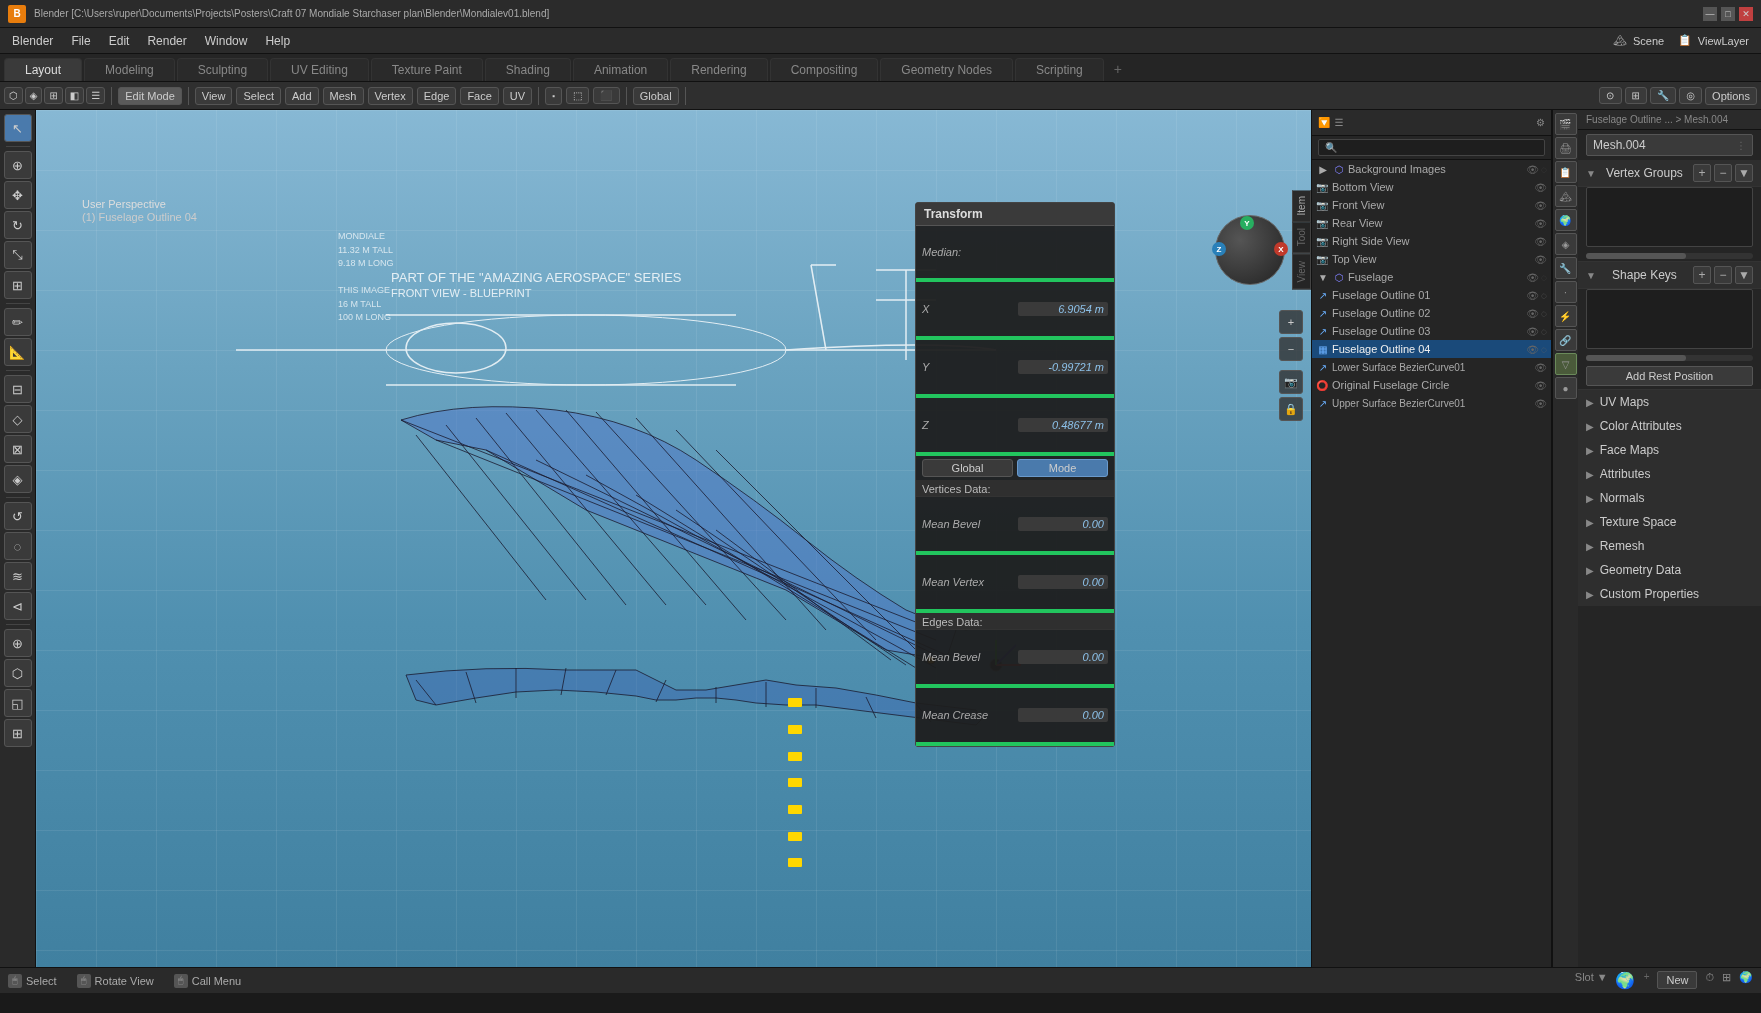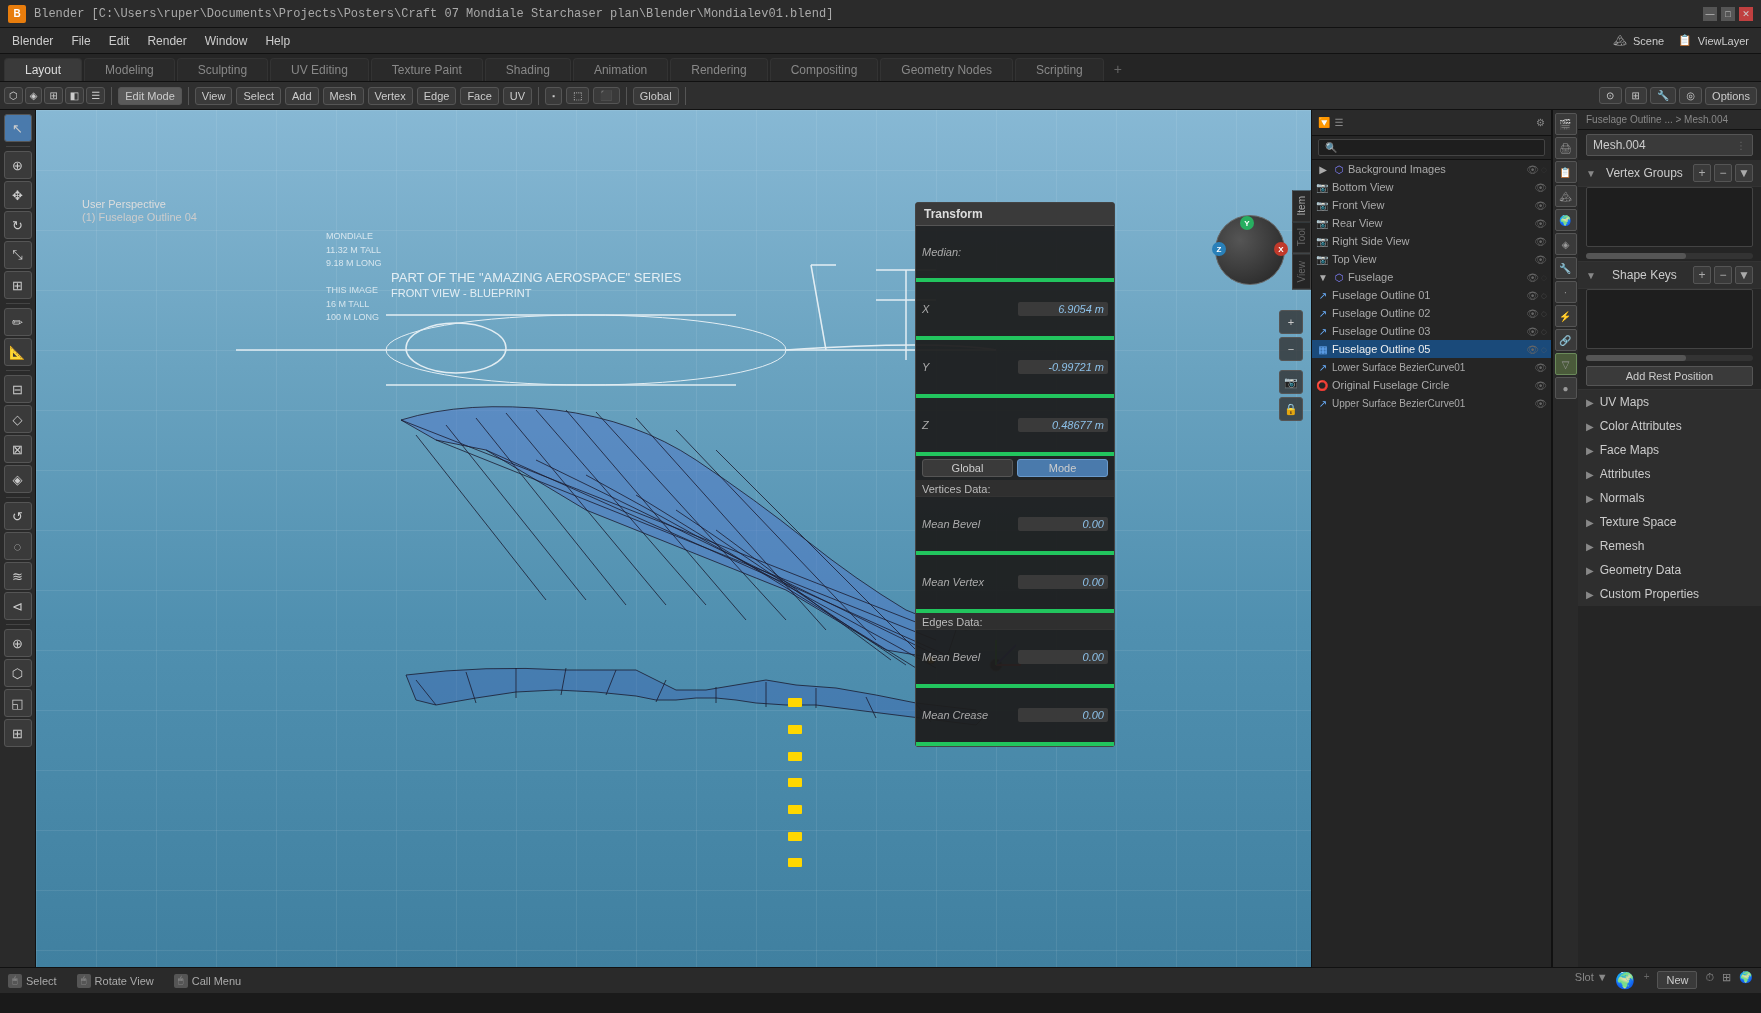--- a/index.html
+++ b/index.html
@@ -29,24 +29,23 @@
       border-radius: 2px;
       margin-right: 8px;
       display: flex;
       align-items: center;
       justify-content: center;
       font-size: 10px;
       color: white;
       font-weight: bold;
     }
     #title-text {
-      font-size: 12px;
+      font-size: 10px;
       color: #aaa;
       flex: 1;
-      font-family: Liberation Mono, monospace;
     }
     #window-controls {
       display: flex;
       gap: 4px;
     }
     .win-btn {
       width: 14px;
       height: 14px;
       border: none;
       cursor: pointer;
@@ -200,21 +199,21 @@
       background-image:
         linear-gradient(rgba(255,255,255,0.08) 1px, transparent 1px),
         linear-gradient(90deg, rgba(255,255,255,0.08) 1px, transparent 1px);
       background-size: 60px 60px;
     }
 
     
     .blueprint-text {
       position: absolute;
       top: 120px;
-      left: 290px;
+      left: 302px;
       color: rgba(255,255,255,0.85);
       font-size: 10px;
       line-height: 1.4;
     }
     .blueprint-title {
       position: absolute;
       top: 125px;
       left: 355px;
       font-size: 28px;
       font-weight: bold;
@@ -896,21 +895,21 @@
           <span class="ol-icon" style="color:#6ab0ff;">↗</span>
           <span>Fuselage Outline 03</span>
           <div class="ol-vis">
               <span>👁</span>
               <span>◌</span>
             </div>
         </div>
 
         <div class="ol-item pp-indent-1 selected">
           <span class="ol-icon" style="color:#6ab0ff;">▦</span>
-          <span>Fuselage Outline 05</span>
+          <span>Fuselage Outline 04</span>
           <div class="ol-vis">
               <span>👁</span>
               <span>◌</span>
             </div>
         </div>
         <div class="ol-item pp-indent-1">
           <span class="ol-icon" style="color:#6ab0ff;">↗</span>
           <span style="font-size:10px;">Lower Surface BezierCurve01</span>
           <div class="ol-vis">
               <span>👁</span>

